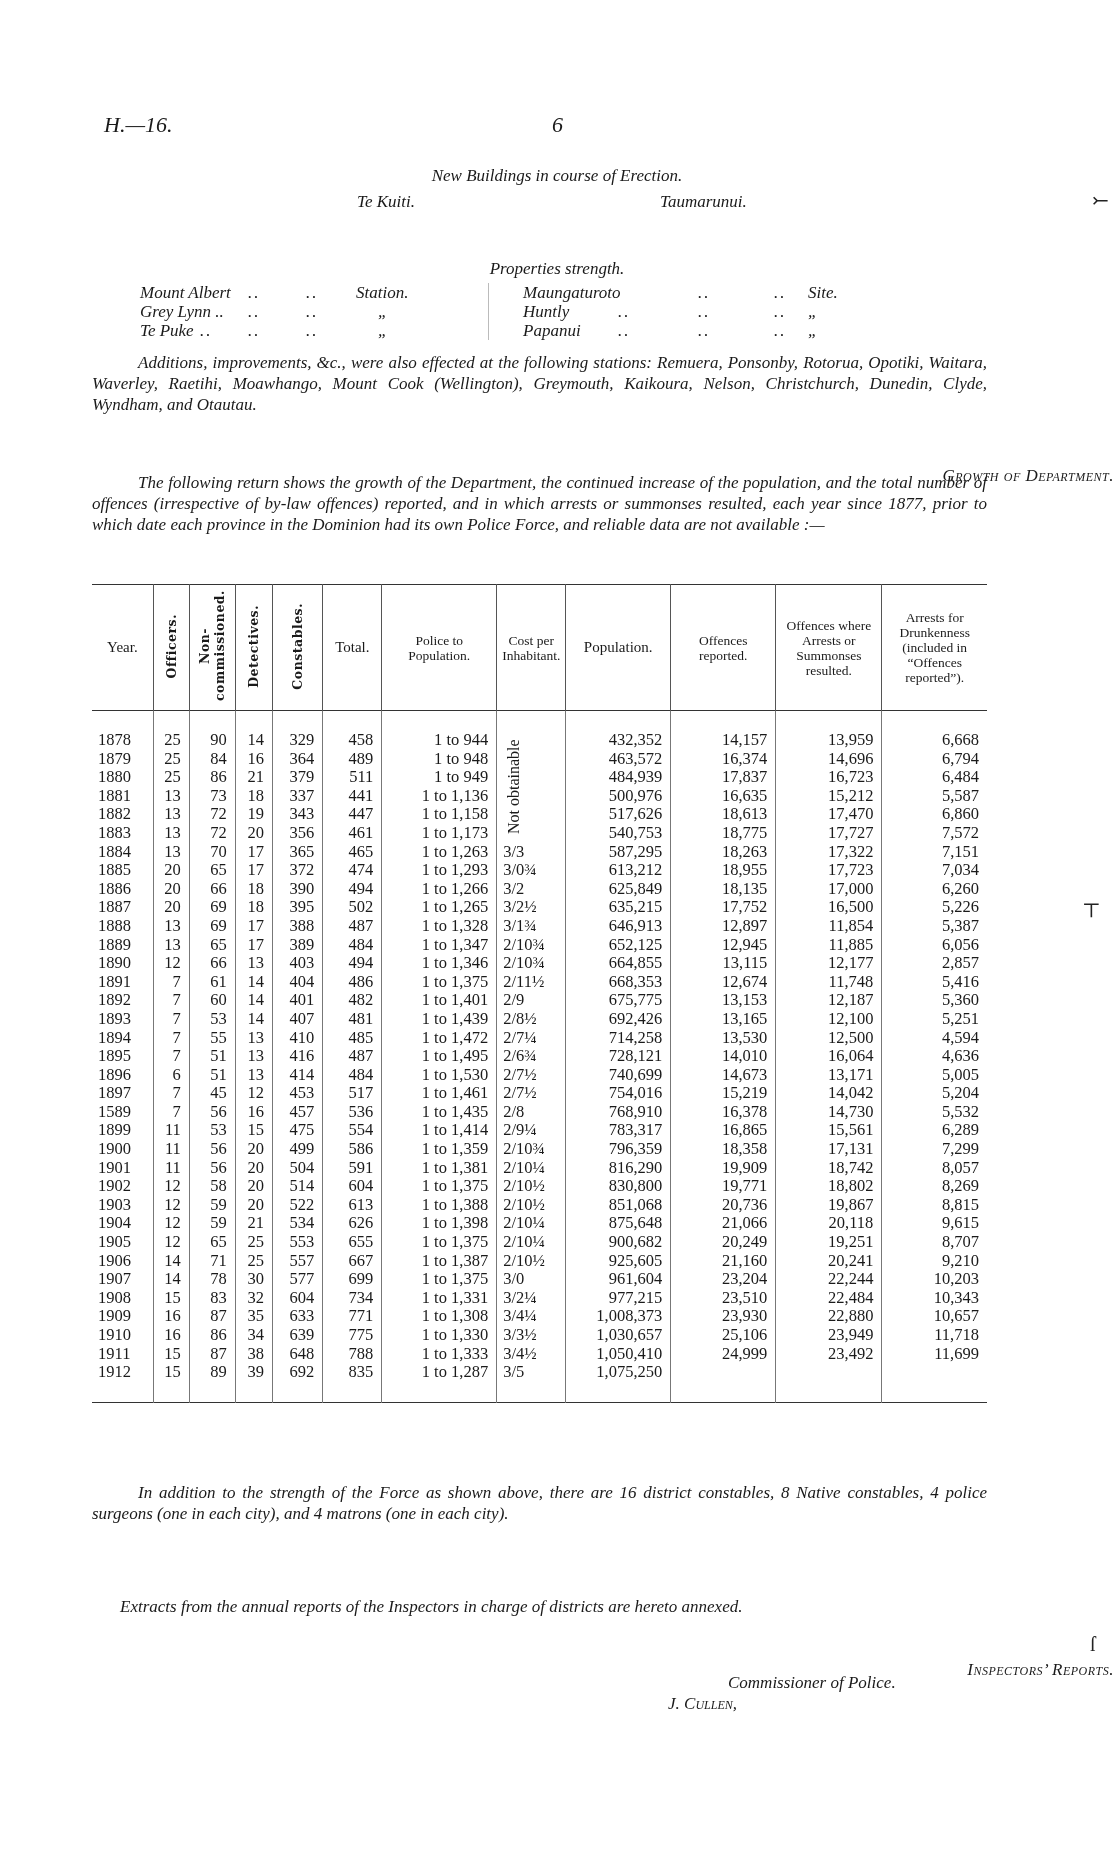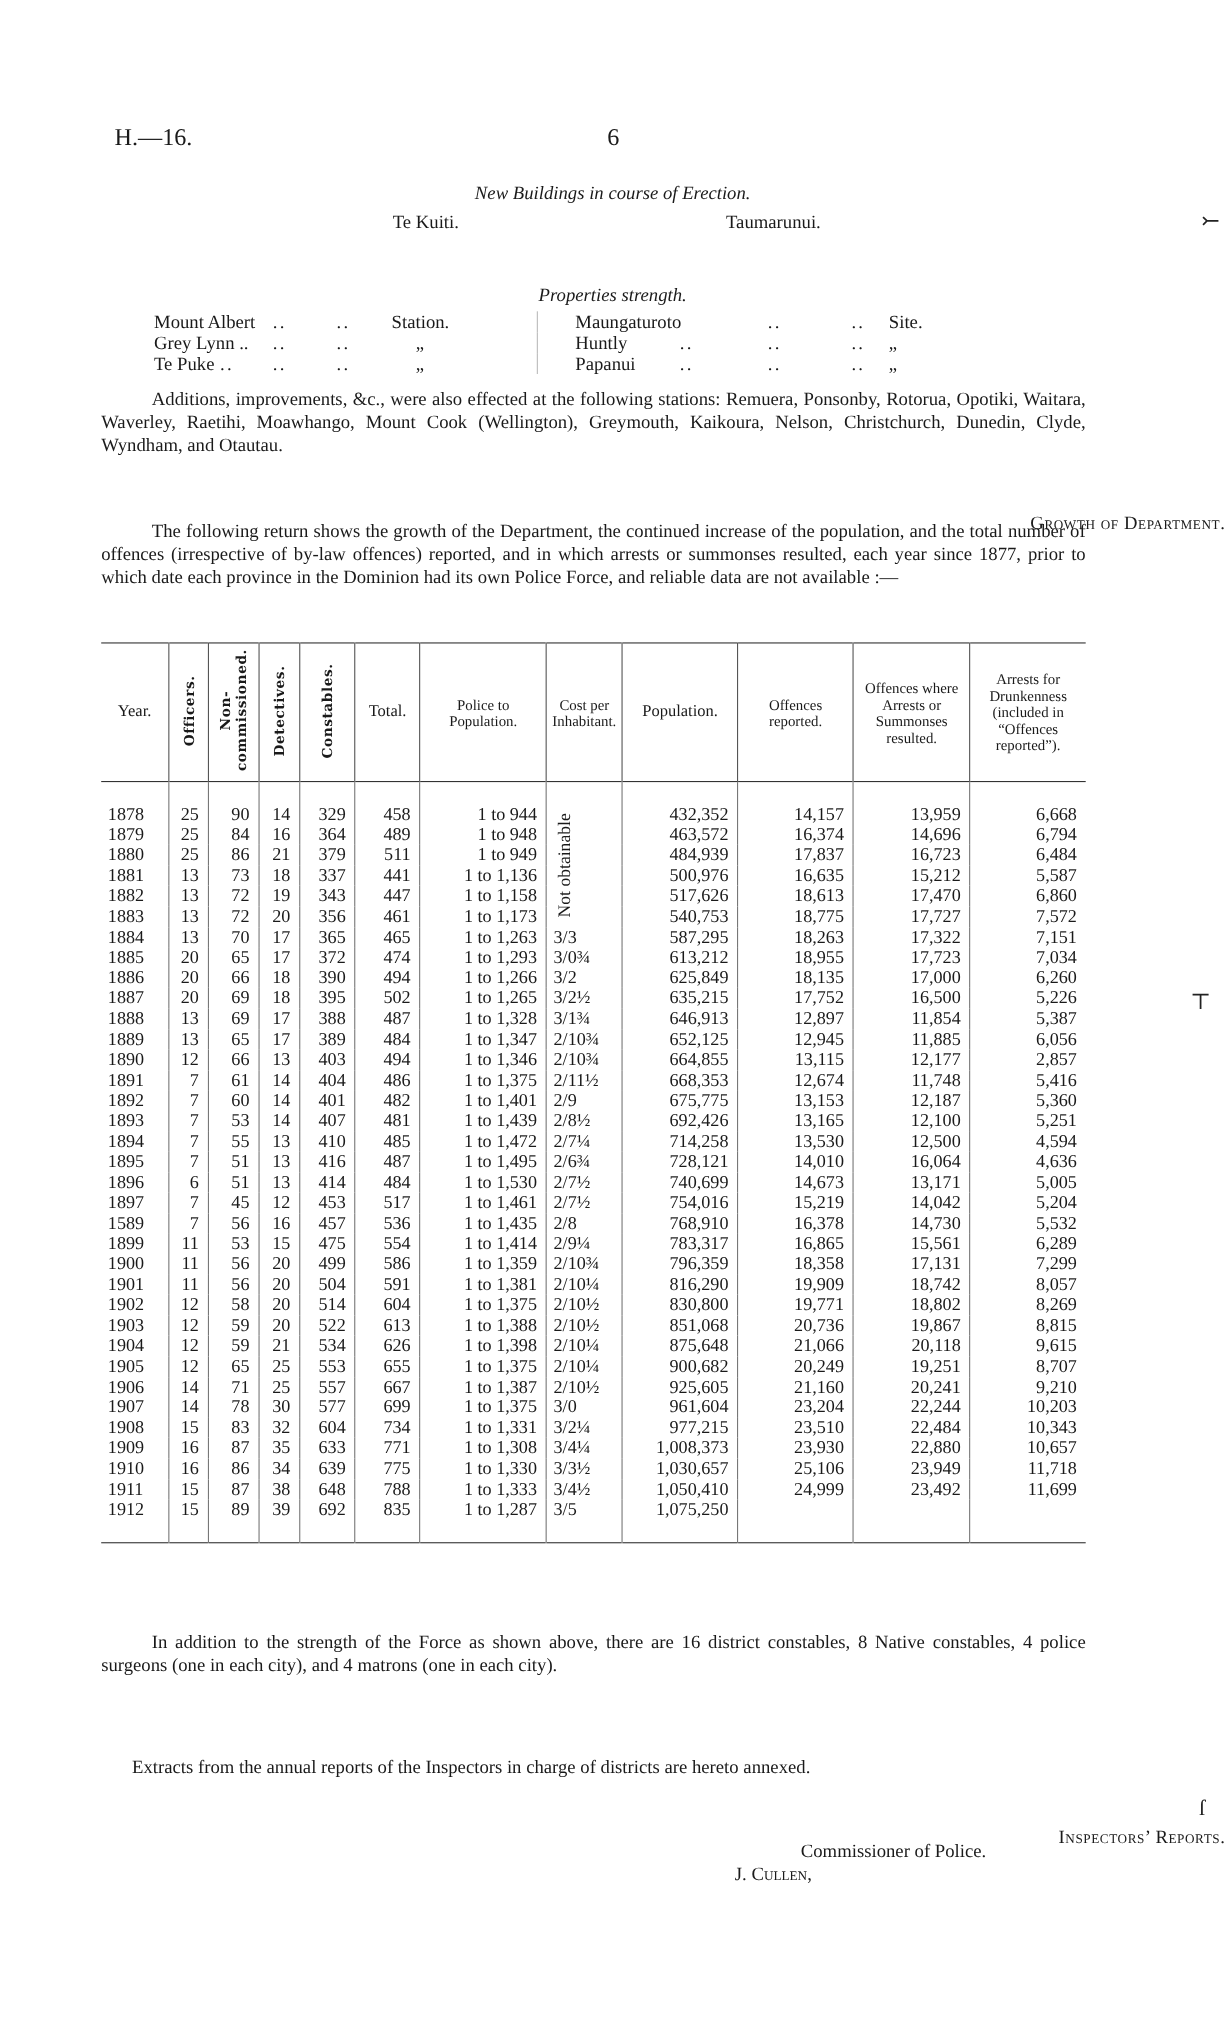--- a/index.html
+++ b/index.html
@@ -1,21 +1,21 @@
 <!DOCTYPE html>
 <html><head>
 <meta charset="utf-8">
 <style>
   html, body { margin: 0; padding: 0; background: #ffffff; }
   body {
     width: 1114px; height: 1855px; position: relative; overflow: hidden;
     font-family: "Liberation Serif", "DejaVu Serif", serif;
     color: #1a1a1a;
   }
-  .abs { position: absolute; }
+  .abs { position: absolute; font-style: italic; }
   .hdr-left { left: 104px; top: 112px; font-size: 22px; }
   .hdr-page { left: 552px; top: 112px; font-size: 22px; }
   .italic-title { font-style: italic; font-size: 17px; text-align: center; width: 100%; left: 0; }
   .plain { font-size: 17px; }
   .smallcaps { font-variant: small-caps; font-size: 17px; text-align: right; width: 100%; left: 0; letter-spacing: 0.5px; }
   .para { left: 92px; width: 895px; font-size: 17px; line-height: 21px; text-align: justify; }
   .para .indent { display: inline-block; width: 46px; }
 
   .props { left: 140px; top: 283px; width: 840px; font-size: 17px; line-height: 19px; }
   .props .row { display: flex; height: 19px; }

